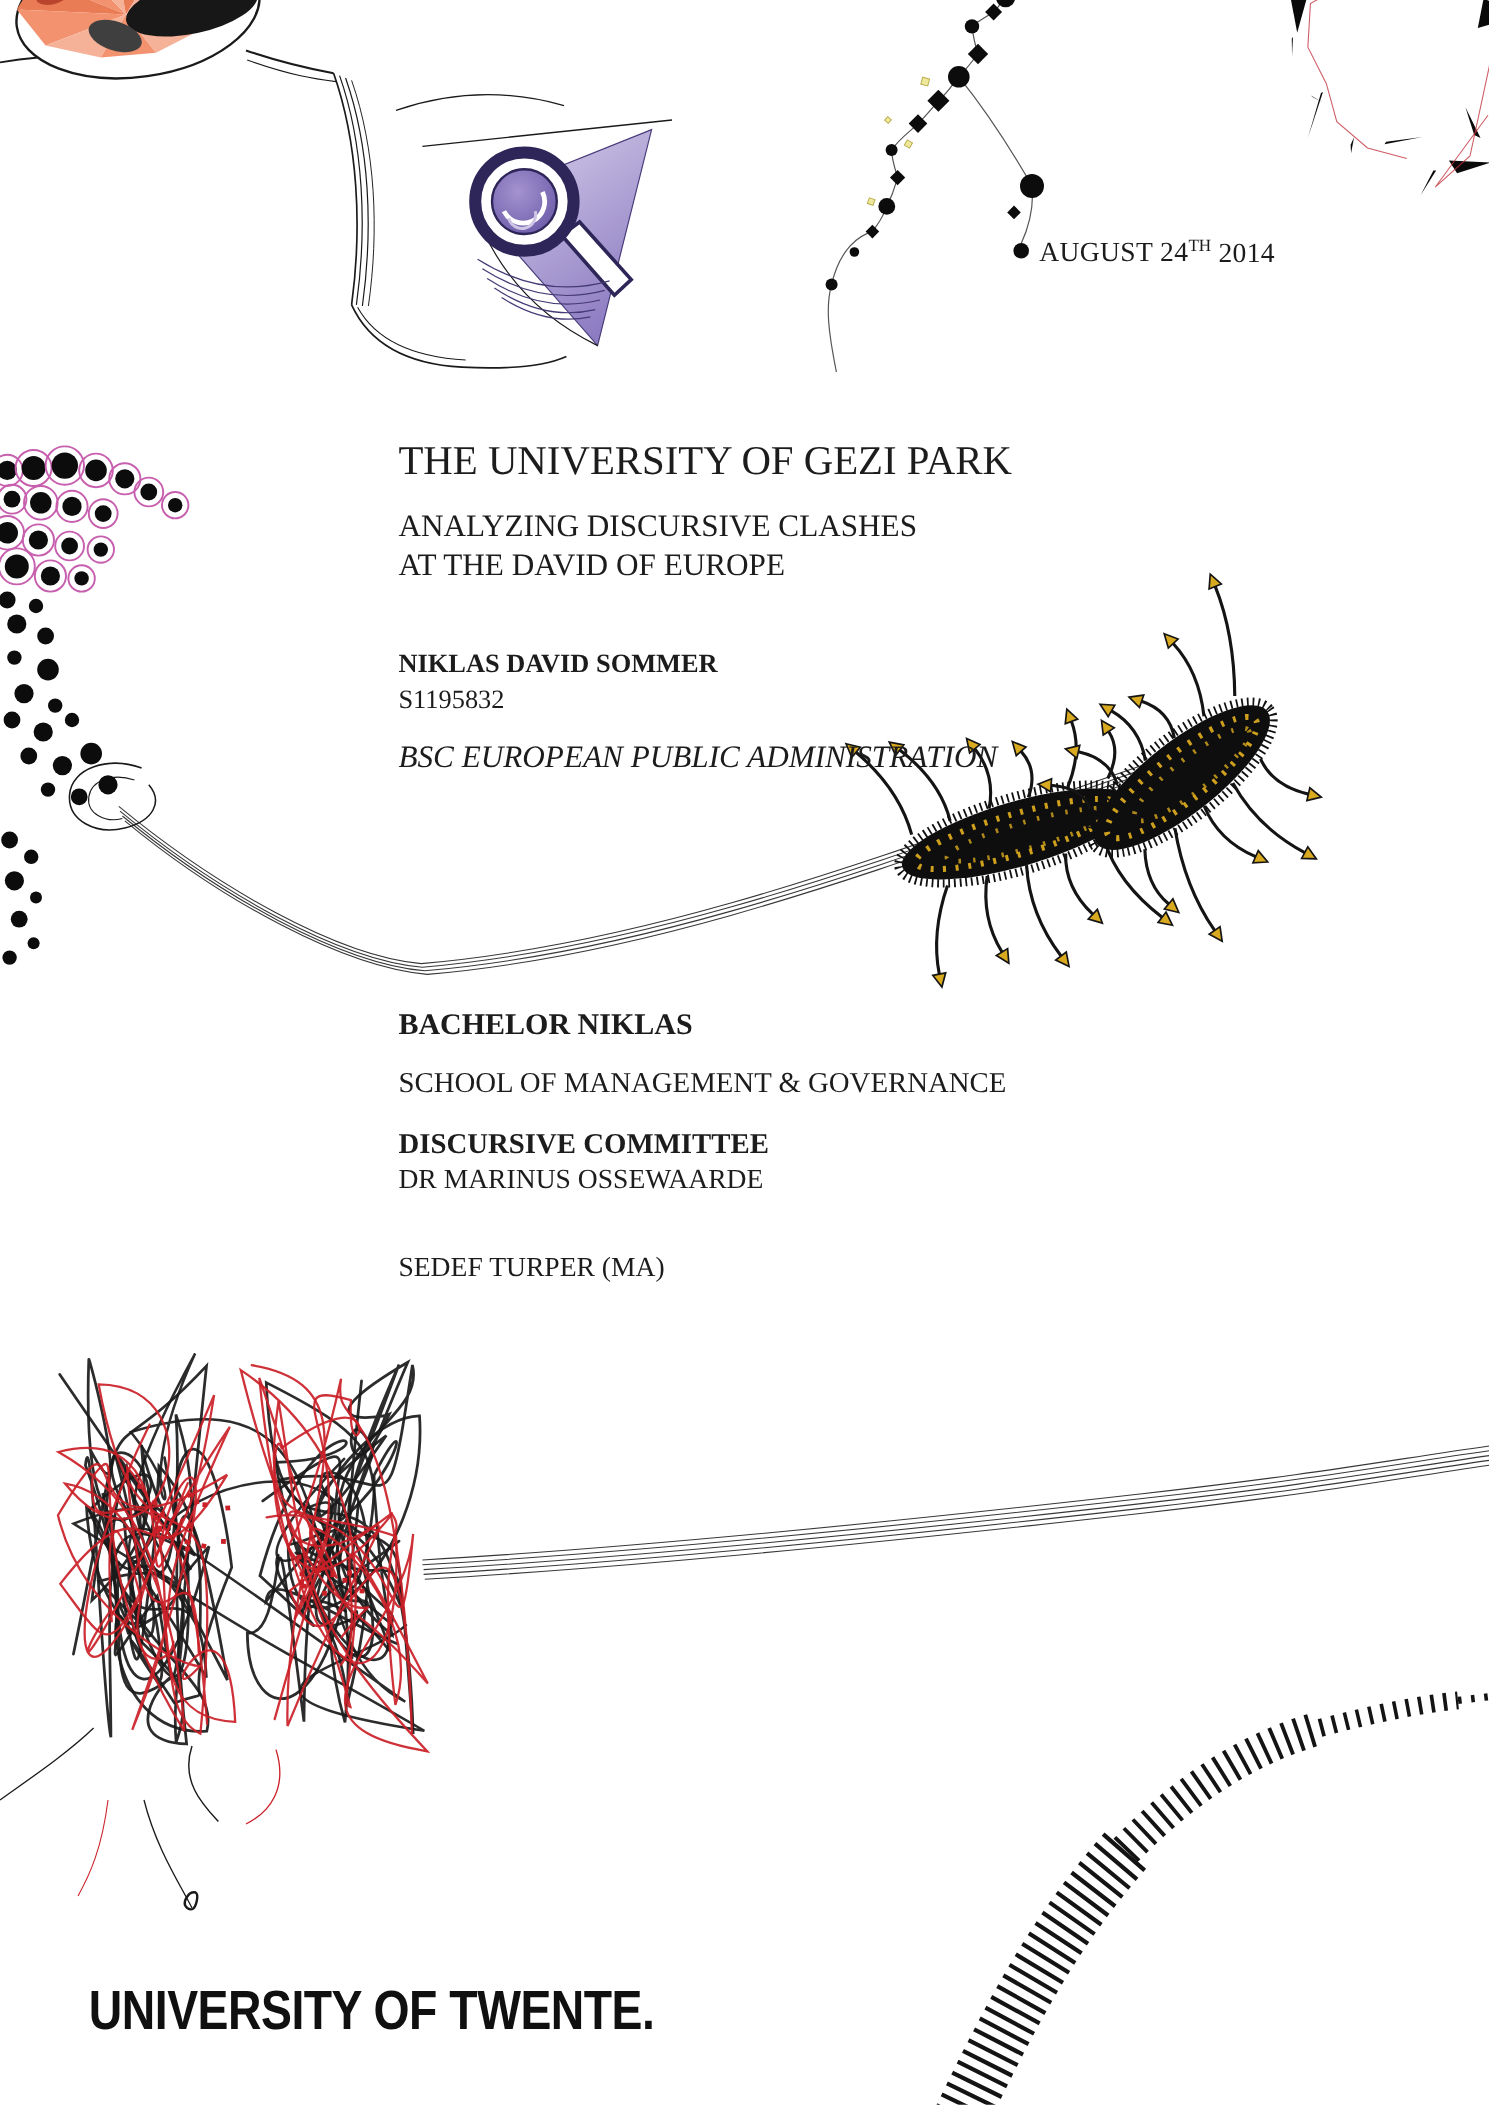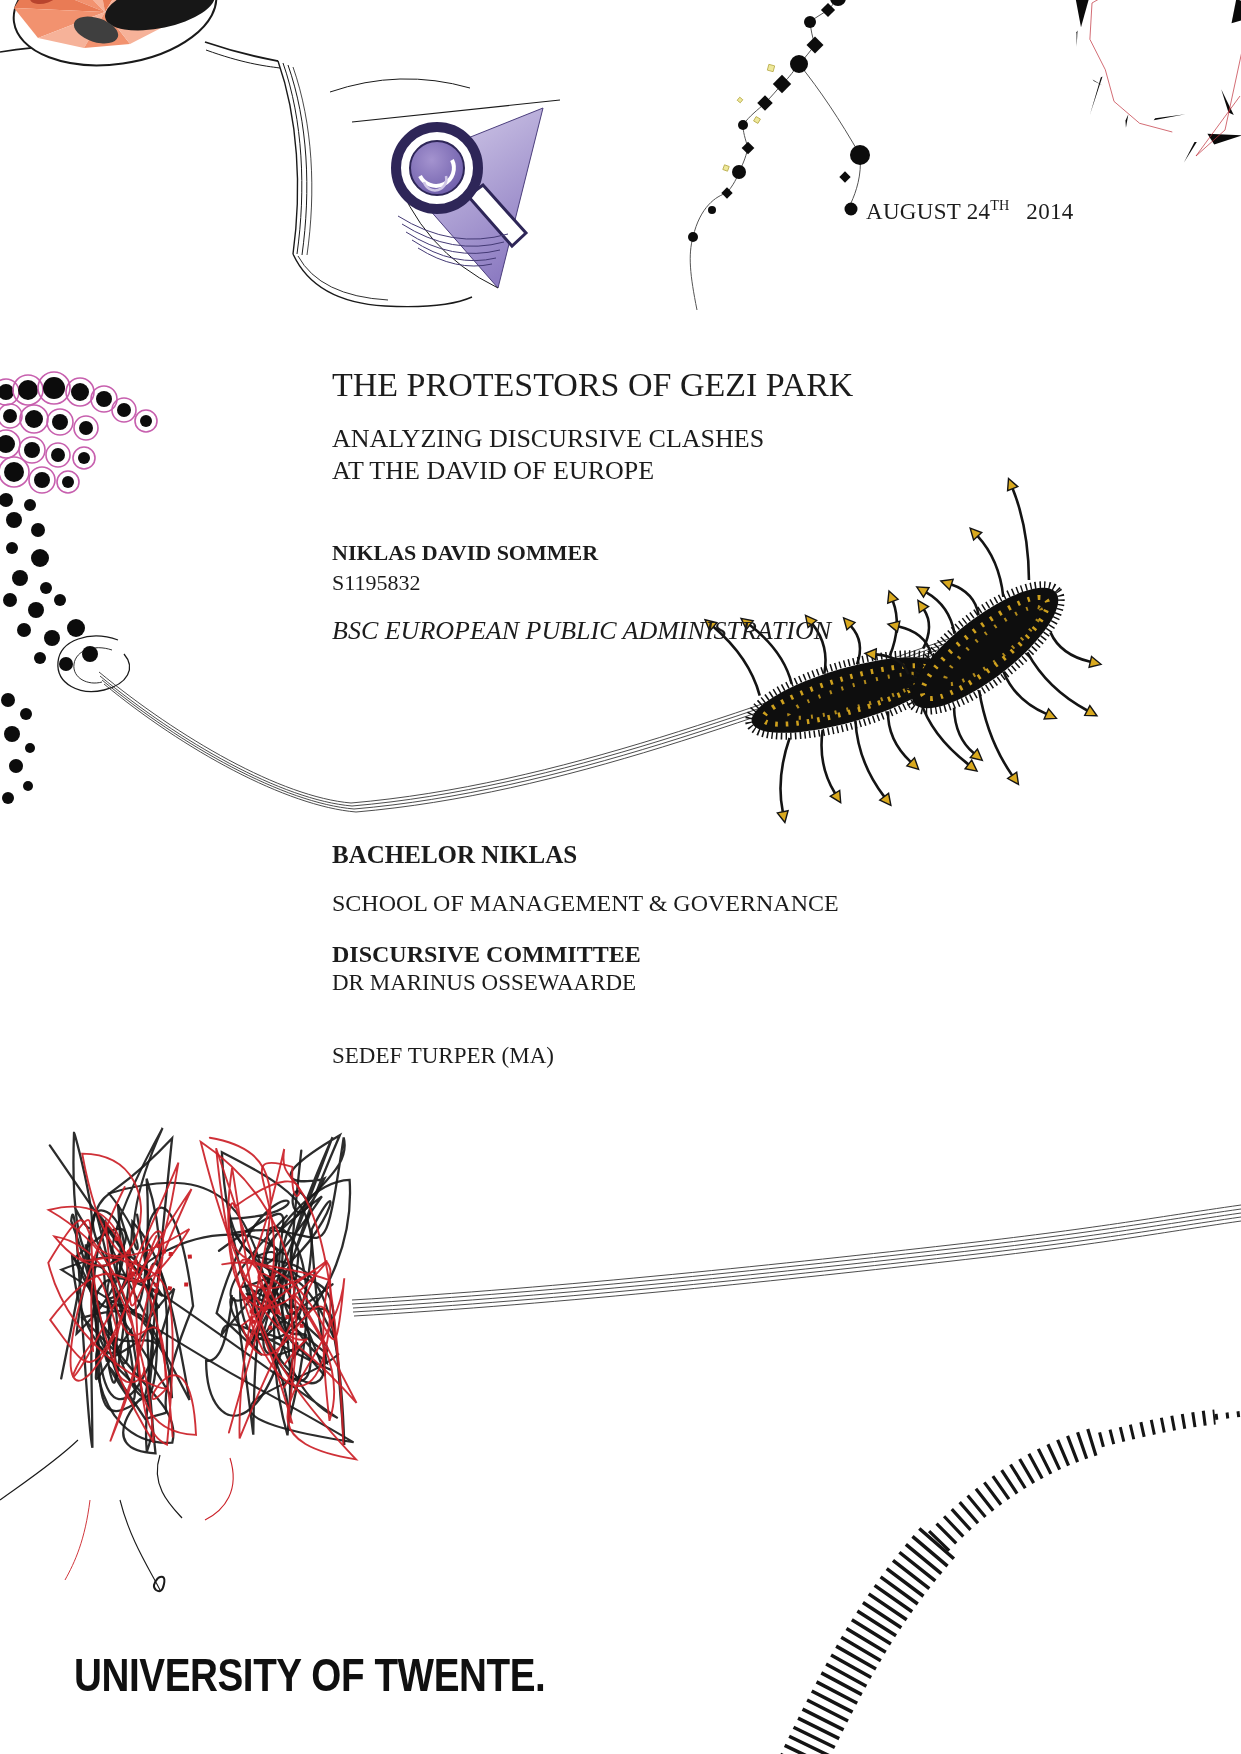--- a/index.html
+++ b/index.html
@@ -2,21 +2,21 @@
 <html><head>
 <meta charset="utf-8">
 <style>
   html,body{margin:0;padding:0;}
   body{width:1241px;height:1754px;background:#ffffff;overflow:hidden;position:relative;
        font-family:"Liberation Serif", serif;color:#1c1c1c;}
   #decor{position:absolute;left:0;top:0;z-index:0;}
   .txt{position:absolute;z-index:2;white-space:nowrap;}
   .date-line{left:866px;top:197px;font-size:23px;letter-spacing:.3px;}
   .date-line sup{font-size:.62em;vertical-align:super;letter-spacing:0;}
-  .date-year{margin-left:17px;}
+  .date-year{margin-left:6px;}
   .title-line{left:332px;top:366px;font-size:34px;}
   .subtitle1{left:332px;top:424px;font-size:26px;}
   .subtitle2{left:332px;top:456px;font-size:26px;}
   .author-name{left:332px;top:540px;font-size:22px;font-weight:700;}
   .author-id{left:332px;top:570px;font-size:22px;}
   .author-program{left:332px;top:616px;font-size:26px;font-style:italic;}
   .thesis-type{left:332px;top:841px;font-size:25px;font-weight:700;}
   .thesis-school{left:332px;top:890px;font-size:24px;text-align:center;}
   .committee-heading{left:332px;top:941px;font-size:24px;font-weight:700;}
   .committee-m1{left:332px;top:970px;font-size:23px;}
@@ -341,21 +341,21 @@
       <path d="M938,1542 C 990,1488 1045,1455 1100,1440" stroke-width="28" stroke-dasharray="3.2 7"></path>
       <path d="M1100,1440 C 1145,1428 1185,1420 1215,1417" stroke-width="15" stroke-dasharray="3 7.5"></path>
       <path d="M1215,1417 L 1240,1414" stroke-width="6" stroke-dasharray="3 8"></path>
     </g>
   </svg>
 
   <div class="txt date-line">
     <span>AUGUST 24</span><sup>TH</sup><span class="date-year">2014</span>
   </div>
 
-  <div class="txt title-line">THE PROTESTORS OF GEZI PARK</div>
+  <div class="txt title-line">THE UNIVERSITY OF GEZI PARK</div>
   <div class="txt subtitle1">ANALYZING DISCURSIVE CLASHES</div>
   <div class="txt subtitle2">AT THE DAVID OF EUROPE</div>
 
   <div class="txt author-name">NIKLAS DAVID SOMMER</div>
   <div class="txt author-id">S1195832</div>
   <div class="txt author-program">BSC EUROPEAN PUBLIC ADMINISTRATION</div>
 
   <div class="txt thesis-type">BACHELOR NIKLAS</div>
   <div class="txt thesis-school">SCHOOL OF MANAGEMENT &amp; GOVERNANCE</div>
 

